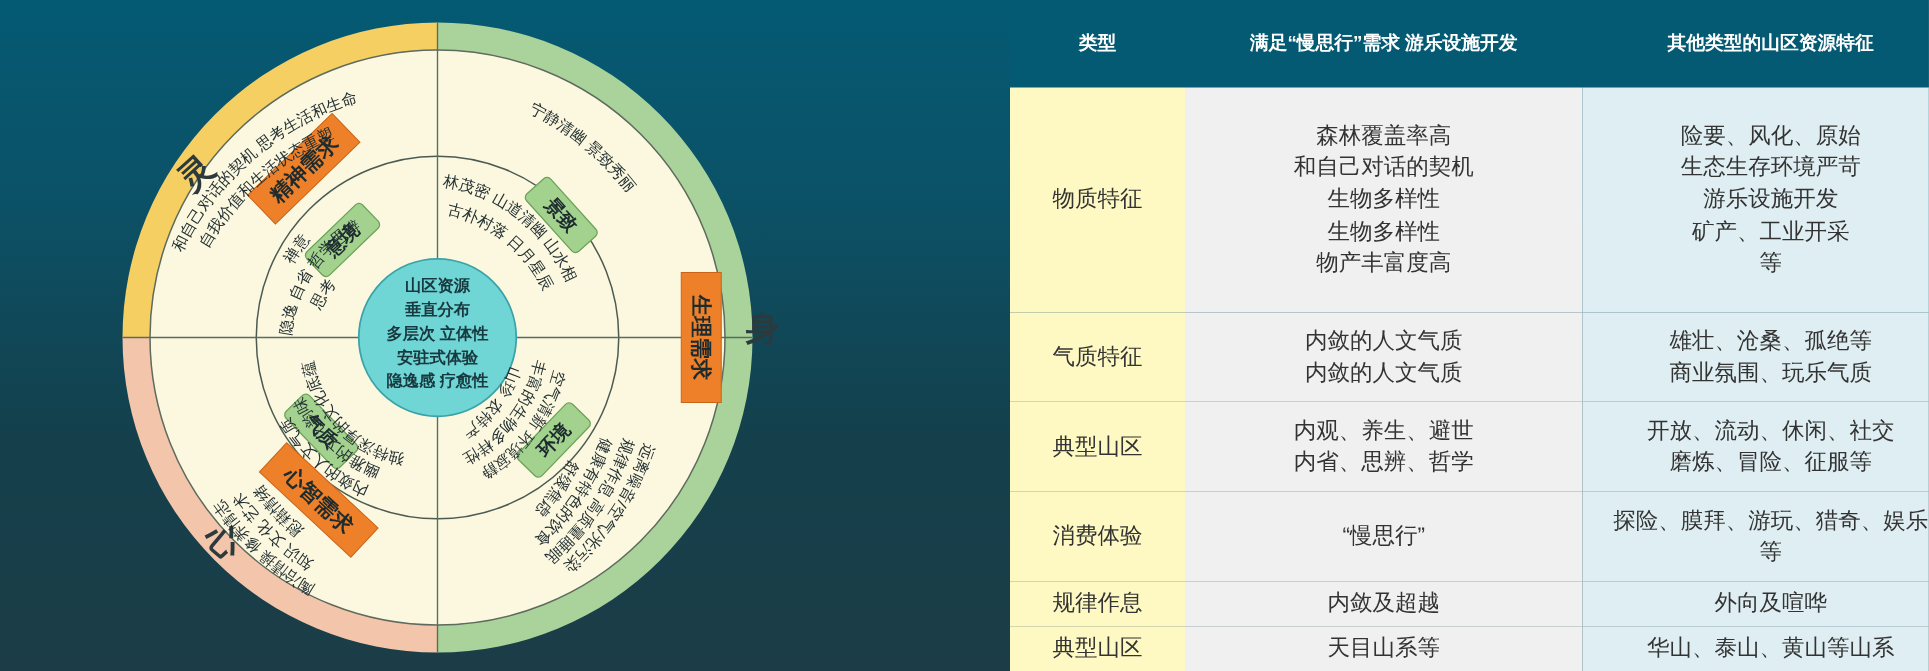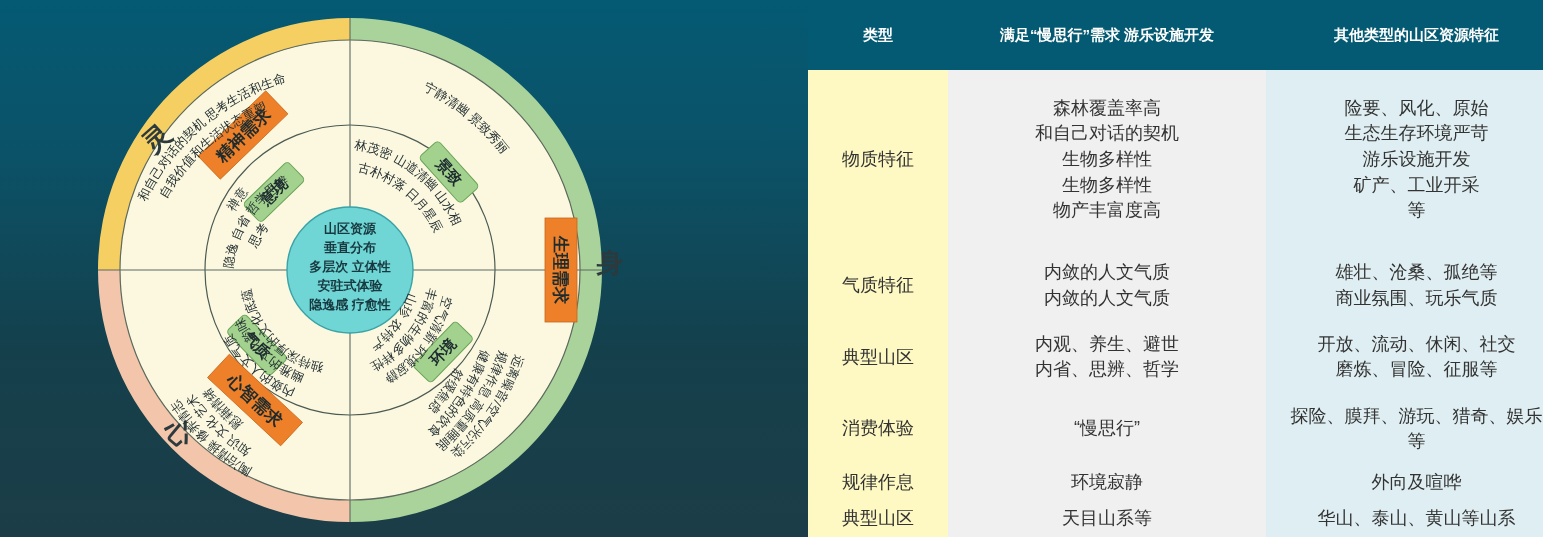--- a/index.html
+++ b/index.html
@@ -228,21 +228,21 @@
               <span class="ln">“慢思行”</span>
             </td>
             <td class="c2">
               <span class="ln">探险、膜拜、游玩、猎奇、娱乐</span>
               <span class="ln">等</span>
             </td>
           </tr>
           <tr>
             <td class="c0">规律作息</td>
             <td class="c1">
-              <span class="ln">环境寂静</span>
+              <span class="ln">内敛及超越</span>
             </td>
             <td class="c2">
               <span class="ln">外向及喧哗</span>
             </td>
           </tr>
           <tr>
             <td class="c0">典型山区</td>
             <td class="c1">
               <span class="ln">天目山系等</span>
             </td>

